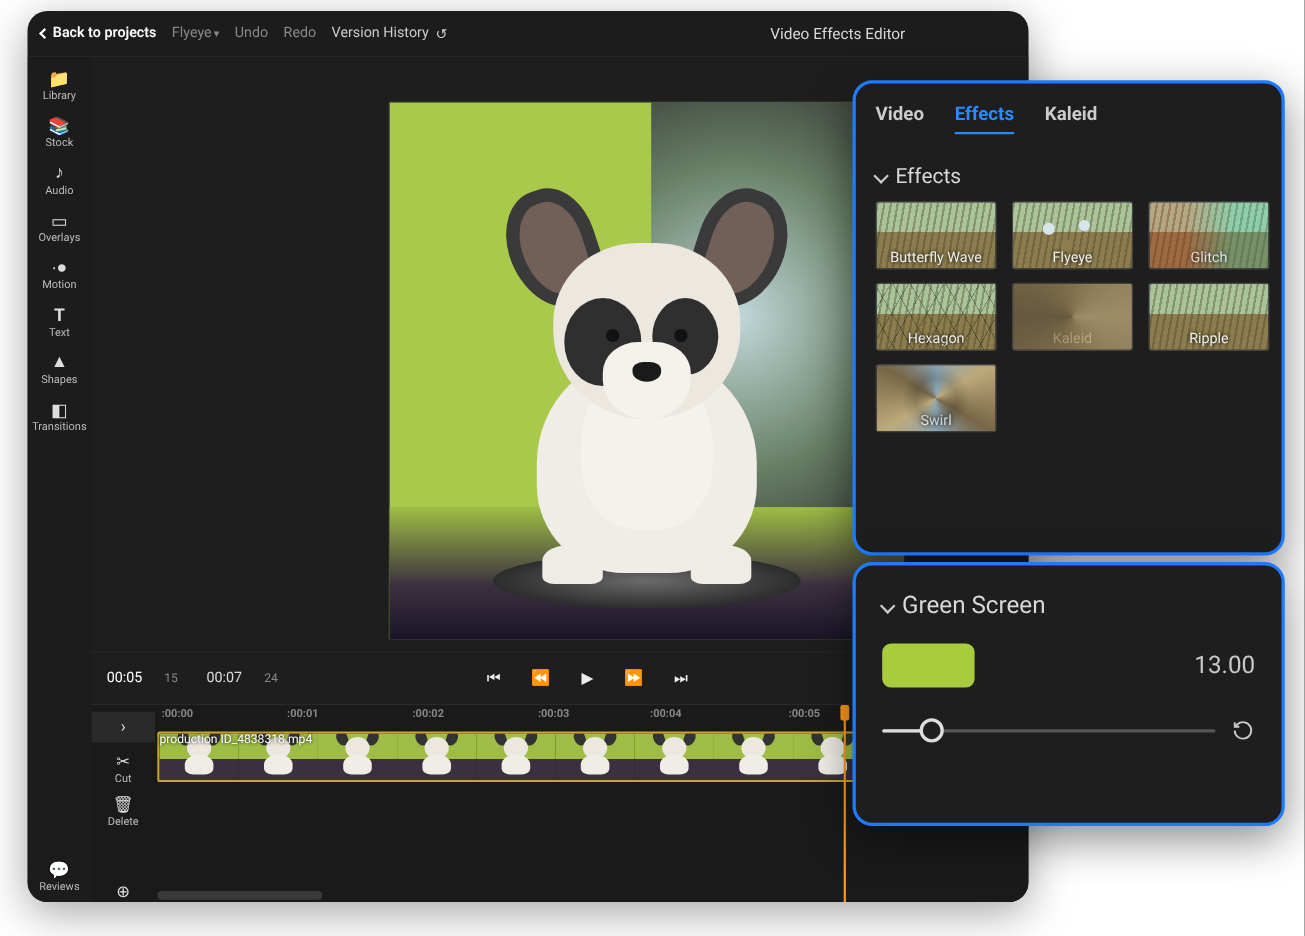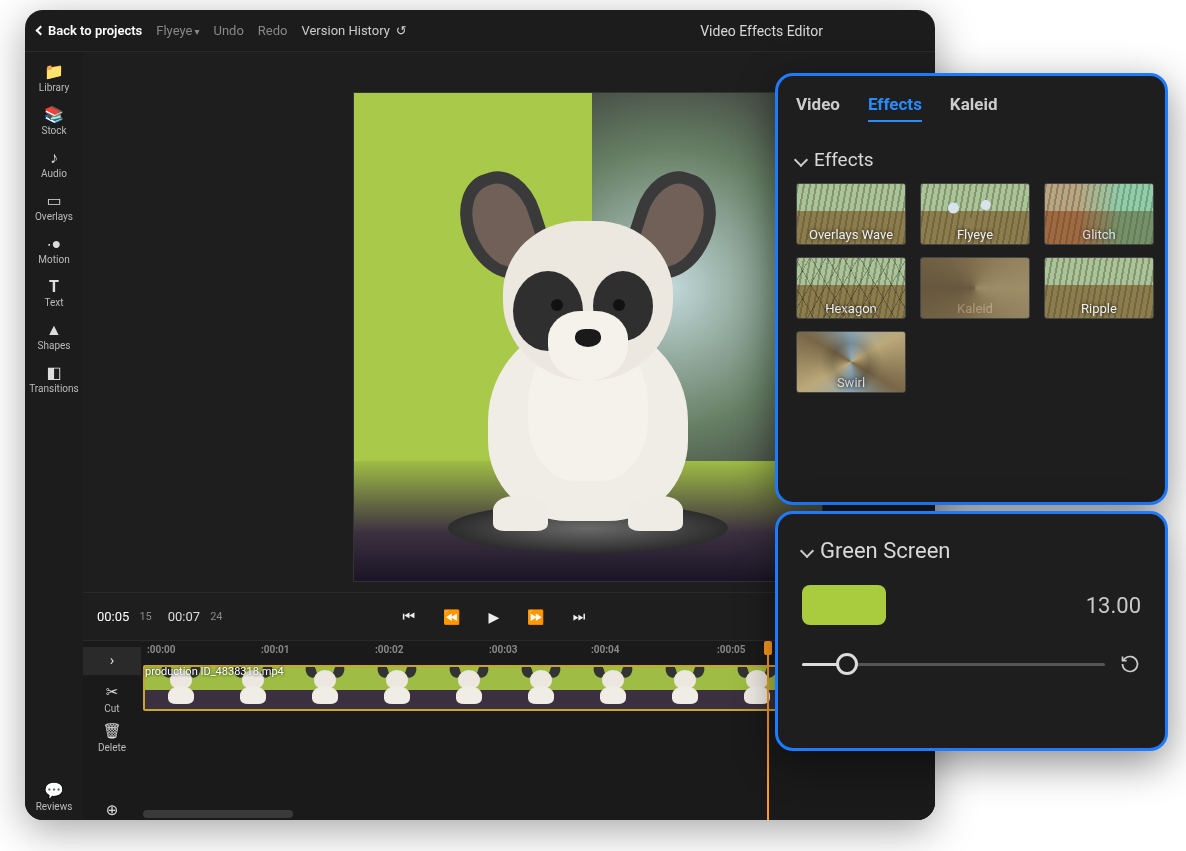--- a/index.html
+++ b/index.html
@@ -75,21 +75,21 @@
   .pup .eye-l,.pup .eye-r{position:absolute;top:78px;width:12px;height:12px;background:#111;border-radius:50%;}
   .pup .eye-l{left:48px;} .pup .eye-r{right:48px;}
   .pup .nose{position:absolute;left:50%;top:108px;transform:translateX(-50%);width:26px;height:18px;background:#1a1a1a;border-radius:40% 40% 50% 50%;}
   .pup .muzzle{position:absolute;left:50%;top:90px;transform:translateX(-50%);width:80px;height:70px;background:#f5f2eb;border-radius:40% 40% 50% 50%;}
   .pup .paw-l,.pup .paw-r{position:absolute;bottom:-10px;width:55px;height:35px;background:#efece5;border-radius:40% 40% 20% 20%;}
   .pup .paw-l{left:40px;} .pup .paw-r{right:40px;}
   .sel-handle{position:absolute;right:-6px;top:50%;width:10px;height:16px;border:1px solid #888;background:#222;}
 
   .controls {
     height:48px; display:flex; align-items:center; padding:0 14px;
-    color:#ddd; font-size:13px; gap:10px; border-top:1px solid #2a2a2a;
+    color:#ddd; font-size:13px; gap:20px; border-top:1px solid #2a2a2a;
   }
   .time-cur{color:#fff;}
   .time-frame{font-size:11px;color:#888;}
   .transport{margin-left:170px;display:flex;gap:28px;align-items:center;}
   .tbtn{cursor:pointer;color:#eee;font-size:14px;}
   .right-ctrls{margin-left:auto;display:flex;align-items:center;gap:14px;}
   .zoom-slider{width:30px;height:4px;background:#555;border-radius:2px;position:relative;}
   .zoom-slider::after{content:"";position:absolute;left:-3px;top:-3px;width:10px;height:10px;background:#fff;border-radius:50%;}
 
   .timeline {
@@ -398,21 +398,21 @@
   </div>
   <div class="section-hdr">
     <span class="chev-down"></span>
     <span>Effects</span>
   </div>
   <div class="fx-grid">
     <div class="fx-item">
         <div class="thumb">
           <div class="sky"></div>
           <div class="grass"></div>
-          <span class="fx-label">Overlays Wave</span>
+          <span class="fx-label">Butterfly Wave</span>
         </div>
       </div>
     <div class="fx-item">
         <div class="thumb th-flyeye">
           <div class="sky"></div>
           <div class="grass"></div>
           <span class="fx-label">Flyeye</span>
         </div>
       </div>
     <div class="fx-item">

